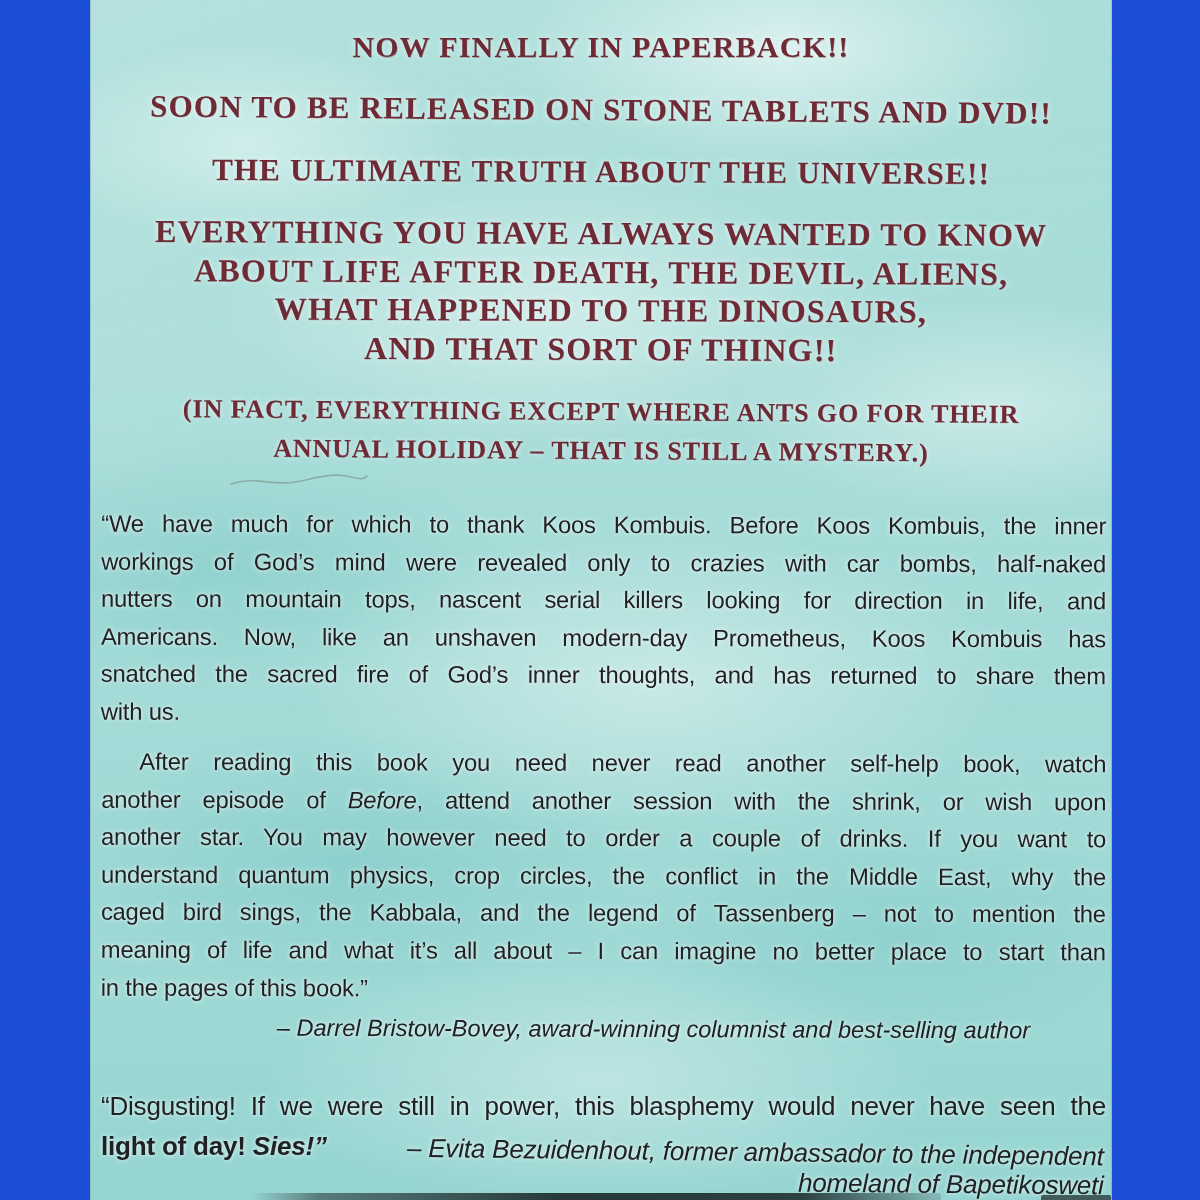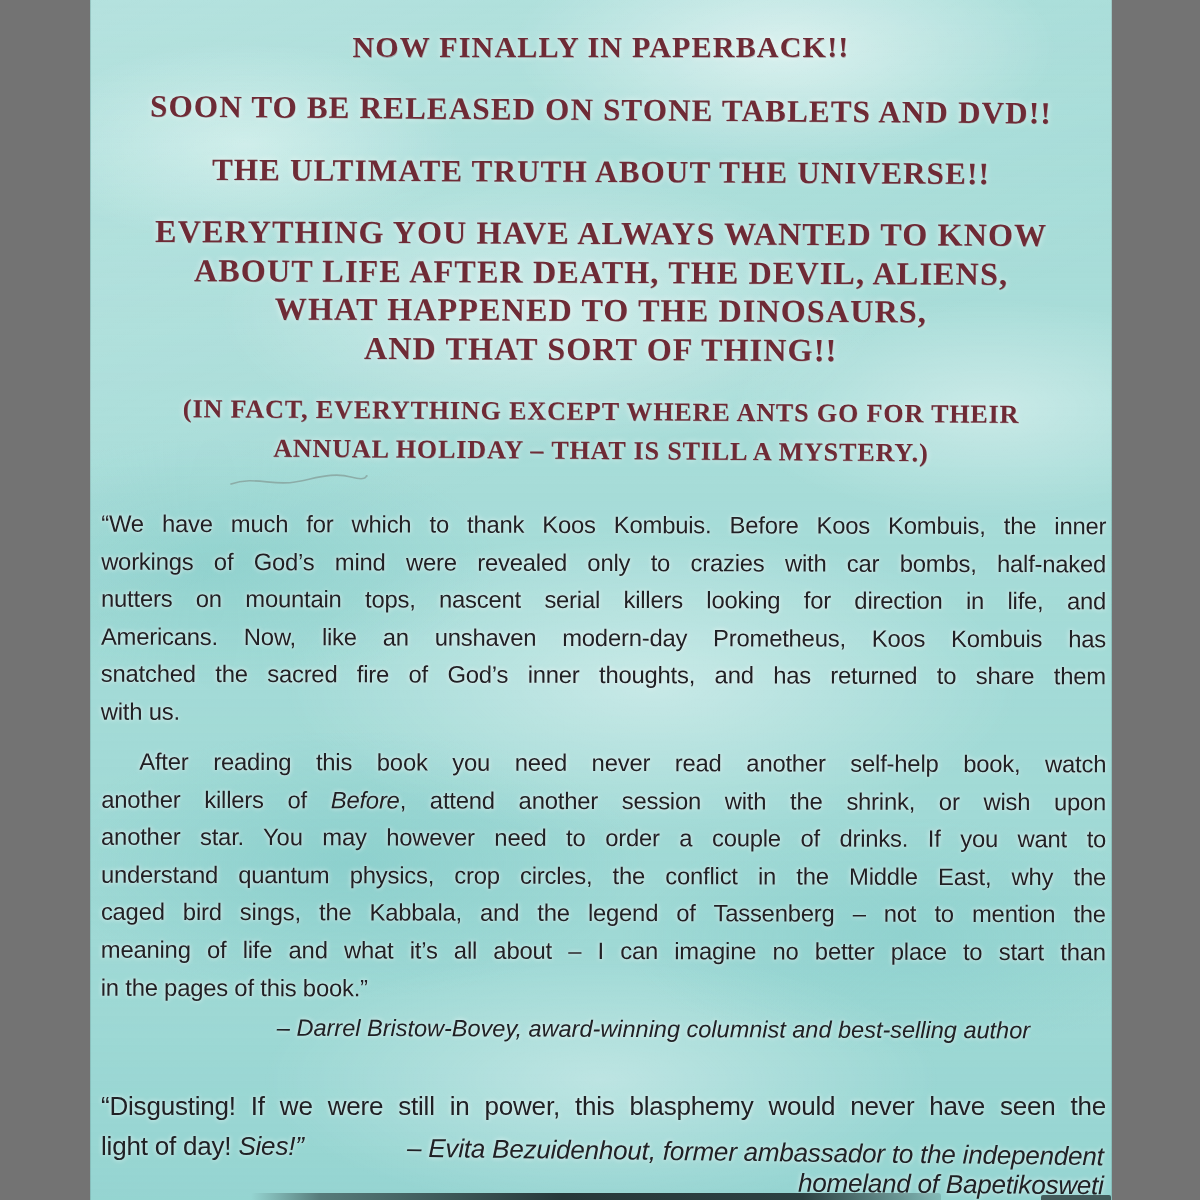--- a/index.html
+++ b/index.html
@@ -1,16 +1,16 @@
 <!DOCTYPE html>
 <html><head>
 <meta charset="utf-8">
 <style>
   html,body{margin:0;padding:0;background:#ffffff;}
-  .page{position:relative;width:1200px;height:1200px;background:#737373;overflow:hidden;
+  .page{position:relative;width:1200px;height:1200px;background:#1d4ed8;overflow:hidden;
         font-family:"Liberation Sans",sans-serif;}
   .cover{position:absolute;left:90px;top:0;width:1020px;height:1200px;overflow:hidden;
     background-color:#a9ddd9;
     border-left:1px solid rgba(90,120,118,.25);
     border-right:1px solid rgba(90,120,118,.25);
     background-image:
       linear-gradient(160deg, rgba(255,255,255,.18), rgba(255,255,255,0) 40%),
       radial-gradient(38% 14% at 68% 4%, rgba(255,255,255,.55), transparent 70%),
       radial-gradient(30% 12% at 15% 12%, rgba(235,250,247,.5), transparent 70%),
       radial-gradient(45% 16% at 45% 26%, rgba(255,255,255,.42), transparent 72%),
@@ -47,21 +47,21 @@
   .jl{text-align:justify;text-align-last:justify;}
   .indent{text-indent:38px;}
   .it{font-style:italic;}
   .attr1{position:absolute;left:125px;top:1016px;width:875px;text-align:center;
     font-style:italic;font-size:23.5px;color:#202125;
     text-shadow:0 0 5px rgba(255,255,255,.85);transform:rotate(.2deg);}
   .r2{position:absolute;left:10px;top:1086px;width:1005px;color:#202125;
     font-size:26px;letter-spacing:-.2px;line-height:40px;
     text-shadow:0 0 5px rgba(255,255,255,.85);}
   .r2-line2{position:relative;height:40px;}
-  .r2-left{position:absolute;left:0;top:0;white-space:nowrap;}
+  .r2-left{position:absolute;left:0;top:0;white-space:nowrap;font-weight:bold;}
   .r2-attr{position:absolute;right:2px;top:6px;white-space:nowrap;font-style:italic;
     transform:rotate(.7deg);}
   .r2-line3{position:absolute;right:2px;top:78px;white-space:nowrap;font-style:italic;
     transform:rotate(.5deg);}
   .squiggle{position:absolute;left:138px;top:468px;width:140px;height:26px;opacity:.6;}
   .scan-strip1{position:absolute;left:160px;top:1193px;width:690px;height:7px;
     background:linear-gradient(to right, rgba(25,35,36,0) 0%, rgba(25,35,36,.5) 10%,
       rgba(18,28,30,.85) 45%, rgba(18,28,30,.8) 80%, rgba(25,35,36,.15) 100%);
     border-radius:3px 3px 0 0;}
   .scan-strip2{position:absolute;left:950px;top:1195px;width:70px;height:5px;
@@ -97,21 +97,21 @@
       <div class="jl">“We have much for which to thank Koos Kombuis. Before Koos Kombuis, the inner</div>
       <div class="jl">workings of God’s mind were revealed only to crazies with car bombs, half-naked</div>
       <div class="jl">nutters on mountain tops, nascent serial killers looking for direction in life, and</div>
       <div class="jl">Americans. Now, like an unshaven modern-day Prometheus, Koos Kombuis has</div>
       <div class="jl">snatched the sacred fire of God’s inner thoughts, and has returned to share them</div>
       <div>with us.</div>
     </div>
 
     <div class="bodytext p2">
       <div class="jl indent">After reading this book you need never read another self-help book, watch</div>
-      <div class="jl"><span>another killers of </span><span class="it">Before</span><span>, attend another session with the shrink, or wish upon</span></div>
+      <div class="jl"><span>another episode of </span><span class="it">Before</span><span>, attend another session with the shrink, or wish upon</span></div>
       <div class="jl">another star. You may however need to order a couple of drinks. If you want to</div>
       <div class="jl">understand quantum physics, crop circles, the conflict in the Middle East, why the</div>
       <div class="jl">caged bird sings, the Kabbala, and the legend of Tassenberg – not to mention the</div>
       <div class="jl">meaning of life and what it’s all about – I can imagine no better place to start than</div>
       <div>in the pages of this book.”</div>
     </div>
 
     <div class="attr1">– Darrel Bristow-Bovey, award-winning columnist and best-selling author</div>
 
     <div class="r2">

